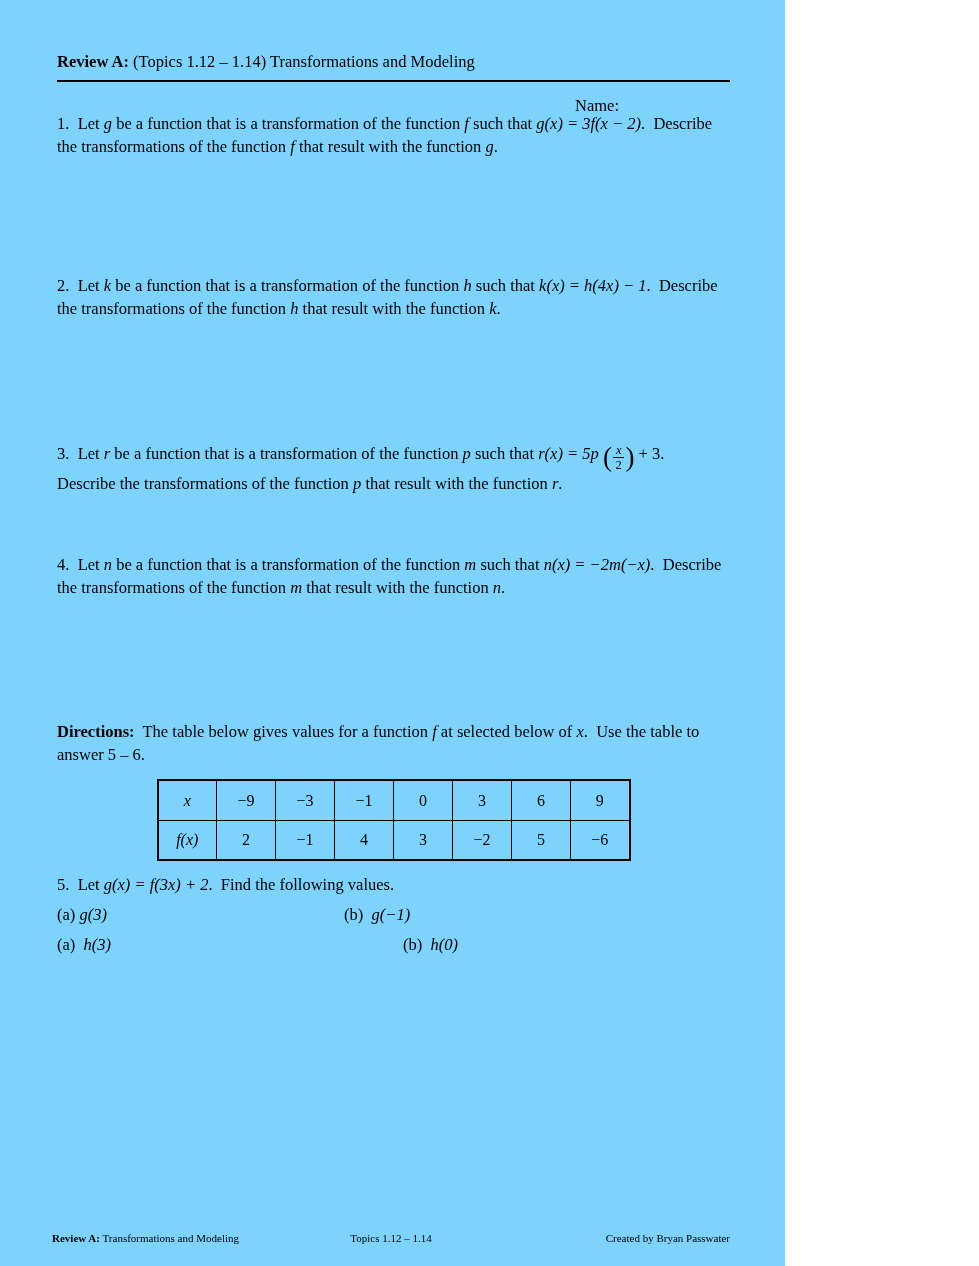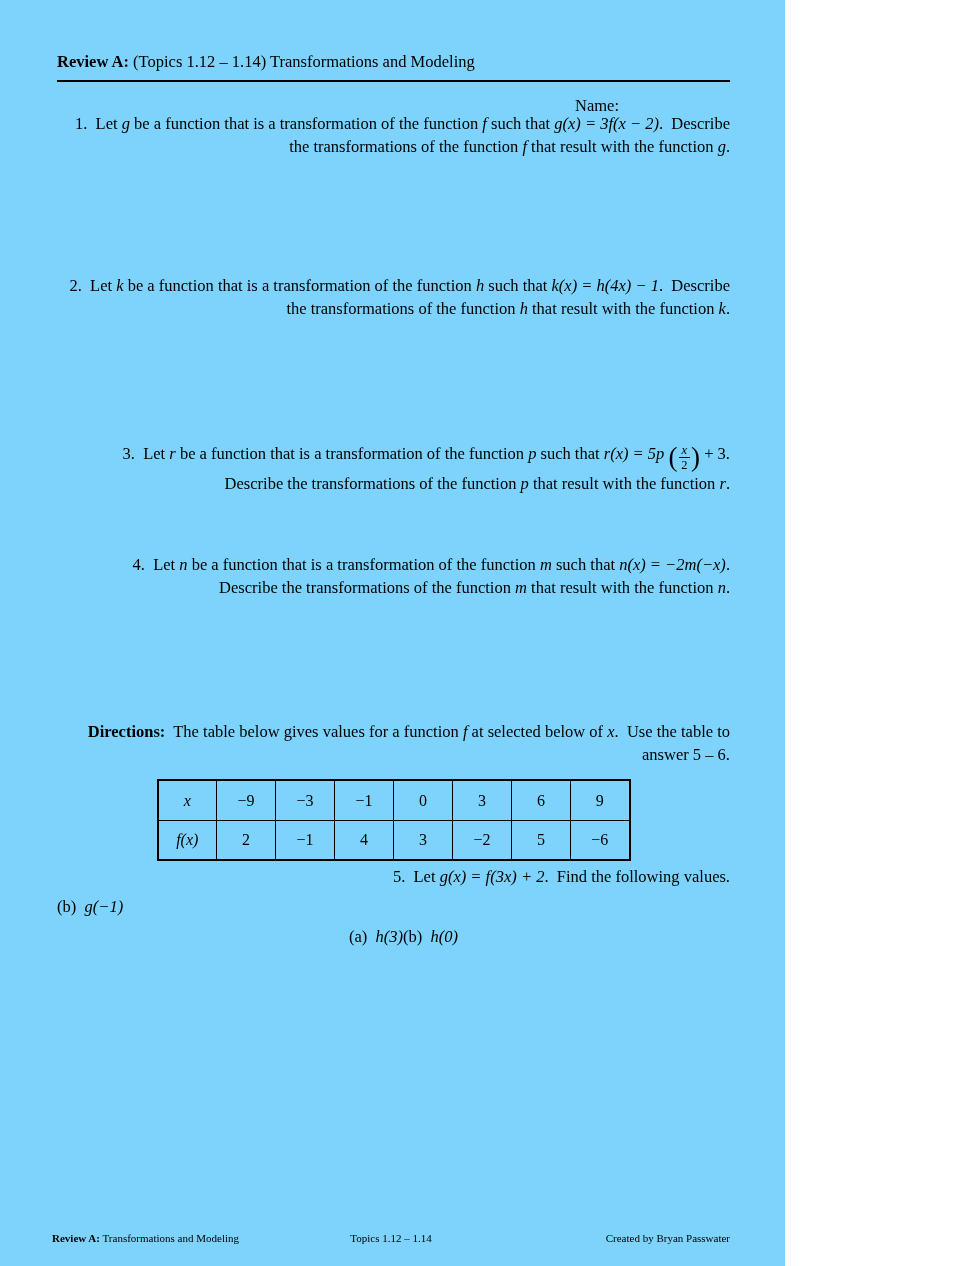--- a/index.html
+++ b/index.html
@@ -25,26 +25,25 @@
   }
   .header .name {
     position: absolute;
     left: 518px;
     top: 0;
     margin-top: 44px;
   }
   .problem, .directions, .qstem, .parts {
     white-space: pre-wrap;
     line-height: 23px;
-    text-align: right;
   }
   .p1 { margin-top: 30px; margin-bottom: 116px; }
   .p2 { margin-bottom: 122px; }
   .p3 { margin-bottom: 58px; }
-  .p4 { margin-bottom: 121px; margin-left: 15px; }
+  .p4 { margin-bottom: 121px; }
   
   .frac { display: inline-flex; align-items: center; vertical-align: -7px; }
   .frac .paren { font-size: 27px; line-height: 1; font-style: normal; }
   .frac .stack {
     display: inline-flex; flex-direction: column; align-items: center;
     font-size: 12.5px; line-height: 1.15; margin: 0 1px;
   }
   .frac .num { font-style: italic; border-bottom: 1px solid #000; padding: 0 3px; }
   .frac .den { font-style: normal; }
   table.values {
@@ -53,21 +52,21 @@
     border: 2px solid #000;
   }
   table.values td {
     border: 1px solid #000;
     width: 59px;
     height: 40px;
     text-align: center;
     vertical-align: middle;
     font-size: 16px;
   }
-  .qstem { margin-top: 4px; }
+  .qstem { margin-top: 12px; }
   .parts { display: flex; margin-top: 7px; }
   .parts .part-a-5 { width: 287px; }
   .parts .part-a-6 { width: 346px; }
   .q6 { margin-top: 84px; }
   .footer {
     position: absolute;
     left: 52px;
     right: 55px;
     top: 1212px;
     height: 22px;
@@ -119,20 +118,21 @@
       <td>3</td>
       <td>−2</td>
       <td>5</td>
       <td>−6</td>
     </tr>
   </tbody>
     </table>
 
   <p class="qstem"><span>5.  Let </span><span class="mi">g(x) = f(3x) + 2</span><span>.  Find the following values.</span></p>
   <div class="parts">
+    <span class="part-a-5"><span>(a) </span><span class="mi">g(3)</span></span>
     <span><span>(b)  </span><span class="mi">g(−1)</span></span>
   </div>
 
   <div class="parts">
     <span class="part-a-6"><span>(a)  </span><span class="mi">h(3)</span></span>
     <span><span>(b)  </span><span class="mi">h(0)</span></span>
   </div>
 
   <div class="footer">
     <span class="f-left"><span class="bold">Review A:</span><span> Transformations and Modeling</span></span>

